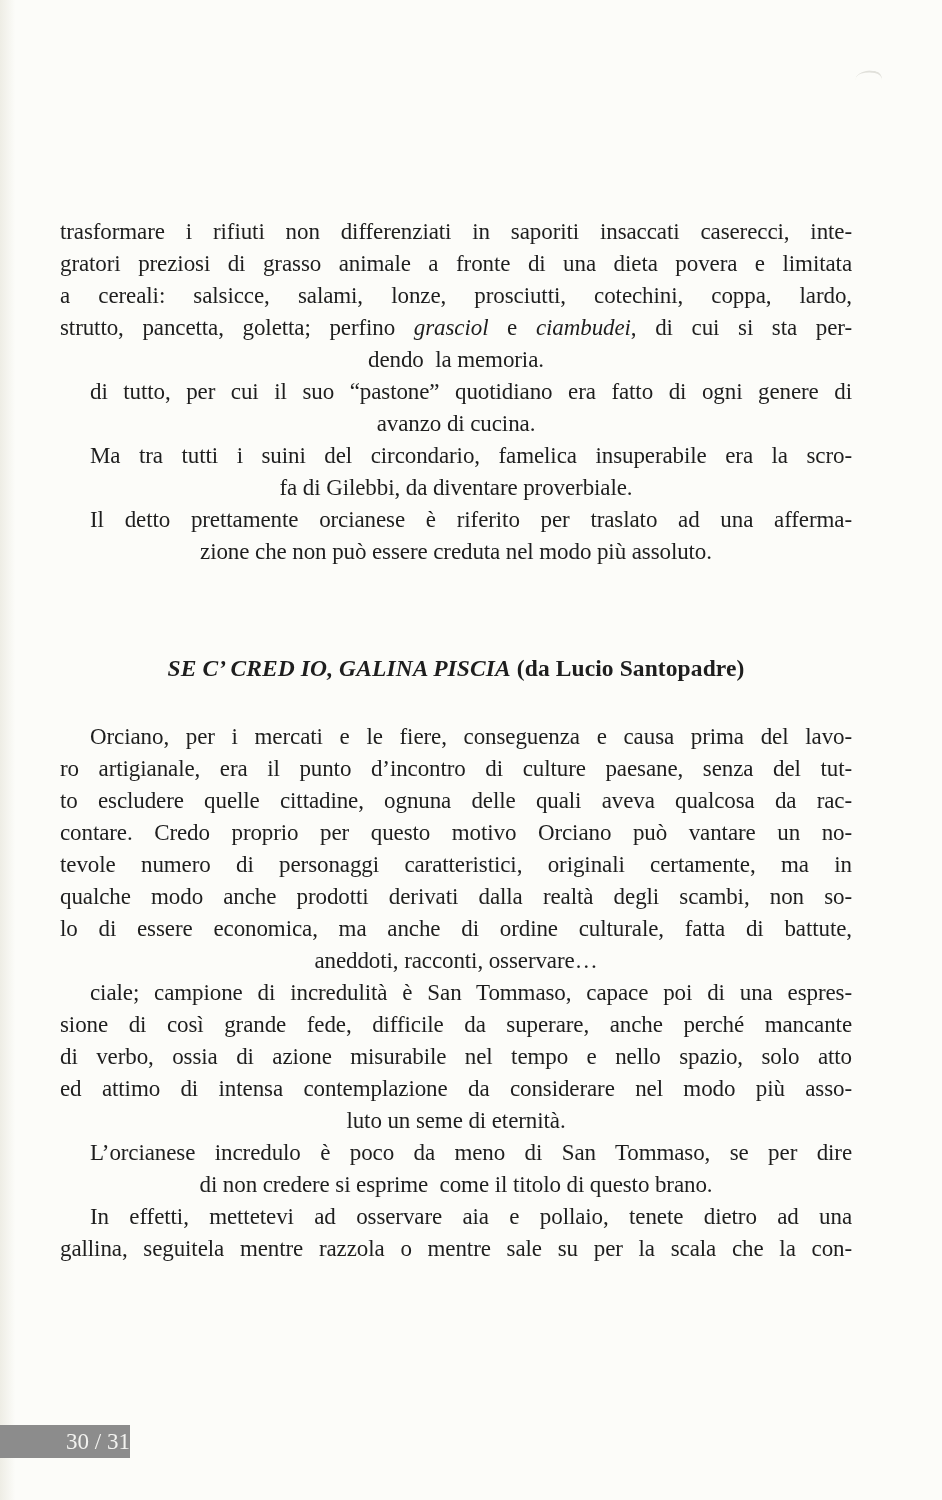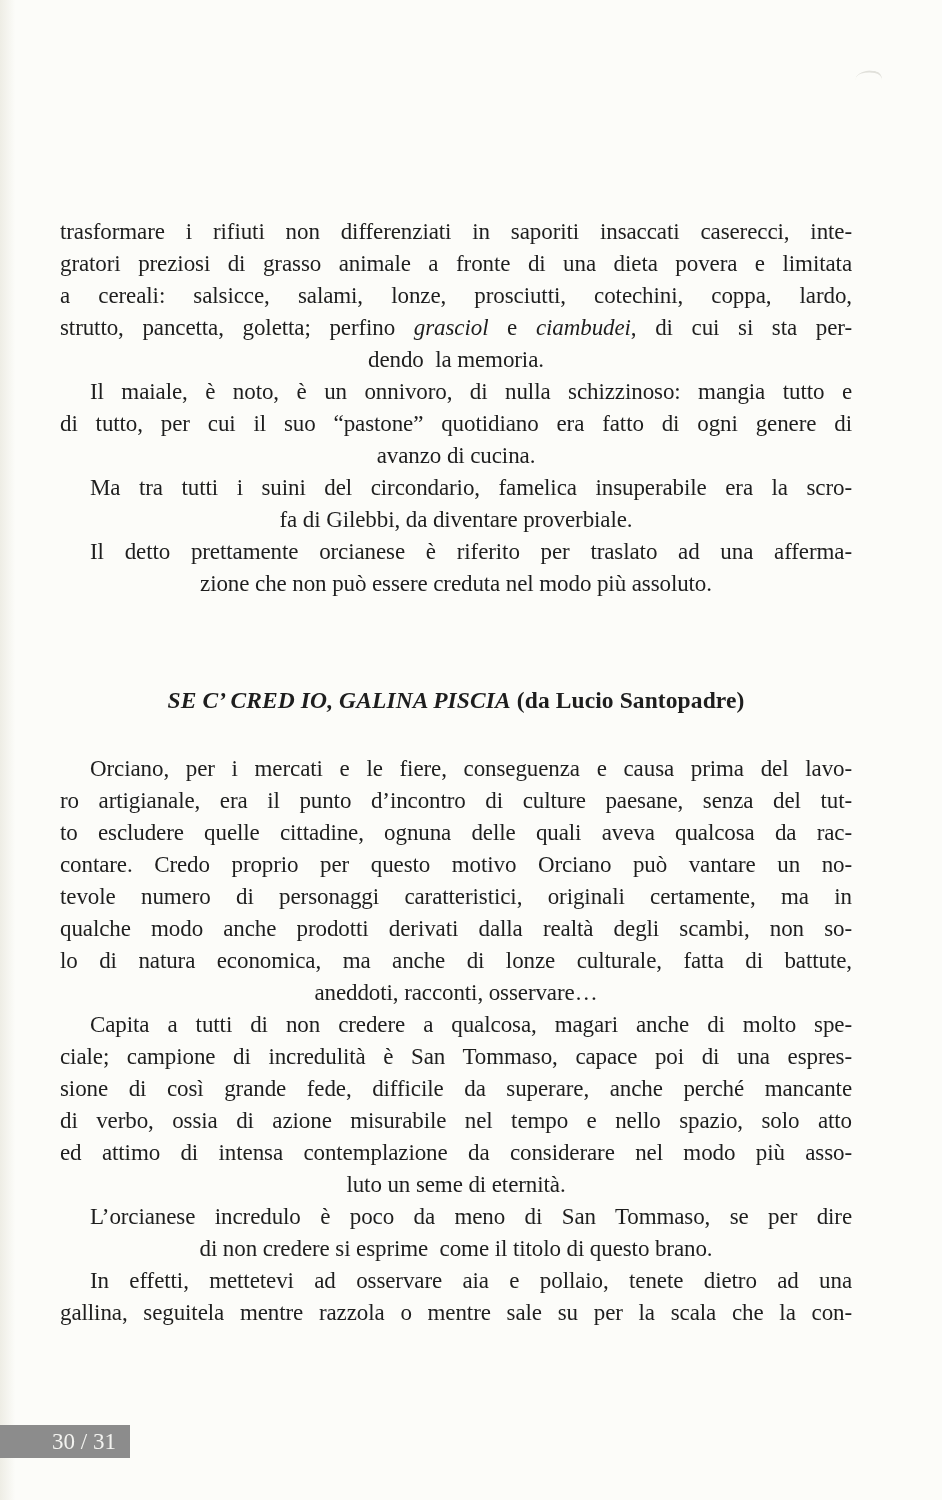--- a/index.html
+++ b/index.html
@@ -31,39 +31,38 @@
   }
   .line.just { text-align:justify; text-align-last:justify; }
   .block.indent .line:first-child { text-indent:30px; }
   .it { font-style:italic; }
   .block.heading { margin-top:84px; margin-bottom:37px;font-weight:bold; }
   .block.heading .line { font-size:23.5px; letter-spacing:0.1px; }
   .footer-badge {
     position:absolute; left:0; top:1425px; width:130px; height:33px;
     box-sizing:border-box; padding-left:38px;
     background:#8c8c8c; color:#f3f3f0;
-    font-size:23px; line-height:33px; text-align:center;
+    font-size:23px; line-height:33px; text-align:right;
   }
 </style>
 </head>
 <body>
 
 <div class="page">
   <div class="edge-shade"></div>
   <div class="smudge"></div>
   <div id="text-column" class="text-column">
       <div class="block paragraph">
         <div class="line just"><span>trasformare i rifiuti non differenziati in saporiti insaccati caserecci, inte-</span></div>
         <div class="line just"><span>gratori preziosi di grasso animale a fronte di una dieta povera e limitata</span></div>
         <div class="line just"><span>a cereali: salsicce, salami, lonze, prosciutti, cotechini, coppa, lardo,</span></div>
         <div class="line just"><span>strutto, pancetta, goletta; perfino </span><span class="it">grasciol</span><span> e </span><span class="it">ciambudei</span><span>, di cui si sta per-</span></div>
         <div class="line"><span>dendo la memoria.</span></div>
       </div>
       <div class="block paragraph indent">
-        <div class="line just"><span>Il maiale, è noto, è un onnivoro, di nulla schizzinoso: mangia tutto e</span></div>
         <div class="line just"><span>di tutto, per cui il suo “pastone” quotidiano era fatto di ogni genere di</span></div>
         <div class="line"><span>avanzo di cucina.</span></div>
       </div>
       <div class="block paragraph indent">
         <div class="line just"><span>Ma tra tutti i suini del circondario, famelica insuperabile era la scro-</span></div>
         <div class="line"><span>fa di Gilebbi, da diventare proverbiale.</span></div>
       </div>
       <div class="block paragraph indent">
         <div class="line just"><span>Il detto prettamente orcianese è riferito per traslato ad una afferma-</span></div>
         <div class="line"><span>zione che non può essere creduta nel modo più assoluto.</span></div>
@@ -71,25 +70,24 @@
       <div class="block heading">
         <div class="line"><span class="it">SE C’ CRED IO, GALINA PISCIA</span><span> (da Lucio Santopadre)</span></div>
       </div>
       <div class="block paragraph indent">
         <div class="line just"><span>Orciano, per i mercati e le fiere, conseguenza e causa prima del lavo-</span></div>
         <div class="line just"><span>ro artigianale, era il punto d’incontro di culture paesane, senza del tut-</span></div>
         <div class="line just"><span>to escludere quelle cittadine, ognuna delle quali aveva qualcosa da rac-</span></div>
         <div class="line just"><span>contare. Credo proprio per questo motivo Orciano può vantare un no-</span></div>
         <div class="line just"><span>tevole numero di personaggi caratteristici, originali certamente, ma in</span></div>
         <div class="line just"><span>qualche modo anche prodotti derivati dalla realtà degli scambi, non so-</span></div>
-        <div class="line just"><span>lo di natura economica, ma anche di lonze culturale, fatta di battute,</span></div>
+        <div class="line just"><span>lo di essere economica, ma anche di ordine culturale, fatta di battute,</span></div>
         <div class="line"><span>aneddoti, racconti, osservare…</span></div>
       </div>
       <div class="block paragraph indent">
-        <div class="line just"><span>Capita a tutti di non credere a qualcosa, magari anche di molto spe-</span></div>
         <div class="line just"><span>ciale; campione di incredulità è San Tommaso, capace poi di una espres-</span></div>
         <div class="line just"><span>sione di così grande fede, difficile da superare, anche perché mancante</span></div>
         <div class="line just"><span>di verbo, ossia di azione misurabile nel tempo e nello spazio, solo atto</span></div>
         <div class="line just"><span>ed attimo di intensa contemplazione da considerare nel modo più asso-</span></div>
         <div class="line"><span>luto un seme di eternità.</span></div>
       </div>
       <div class="block paragraph indent">
         <div class="line just"><span>L’orcianese incredulo è poco da meno di San Tommaso, se per dire</span></div>
         <div class="line"><span>di non credere si esprime come il titolo di questo brano.</span></div>
       </div>

